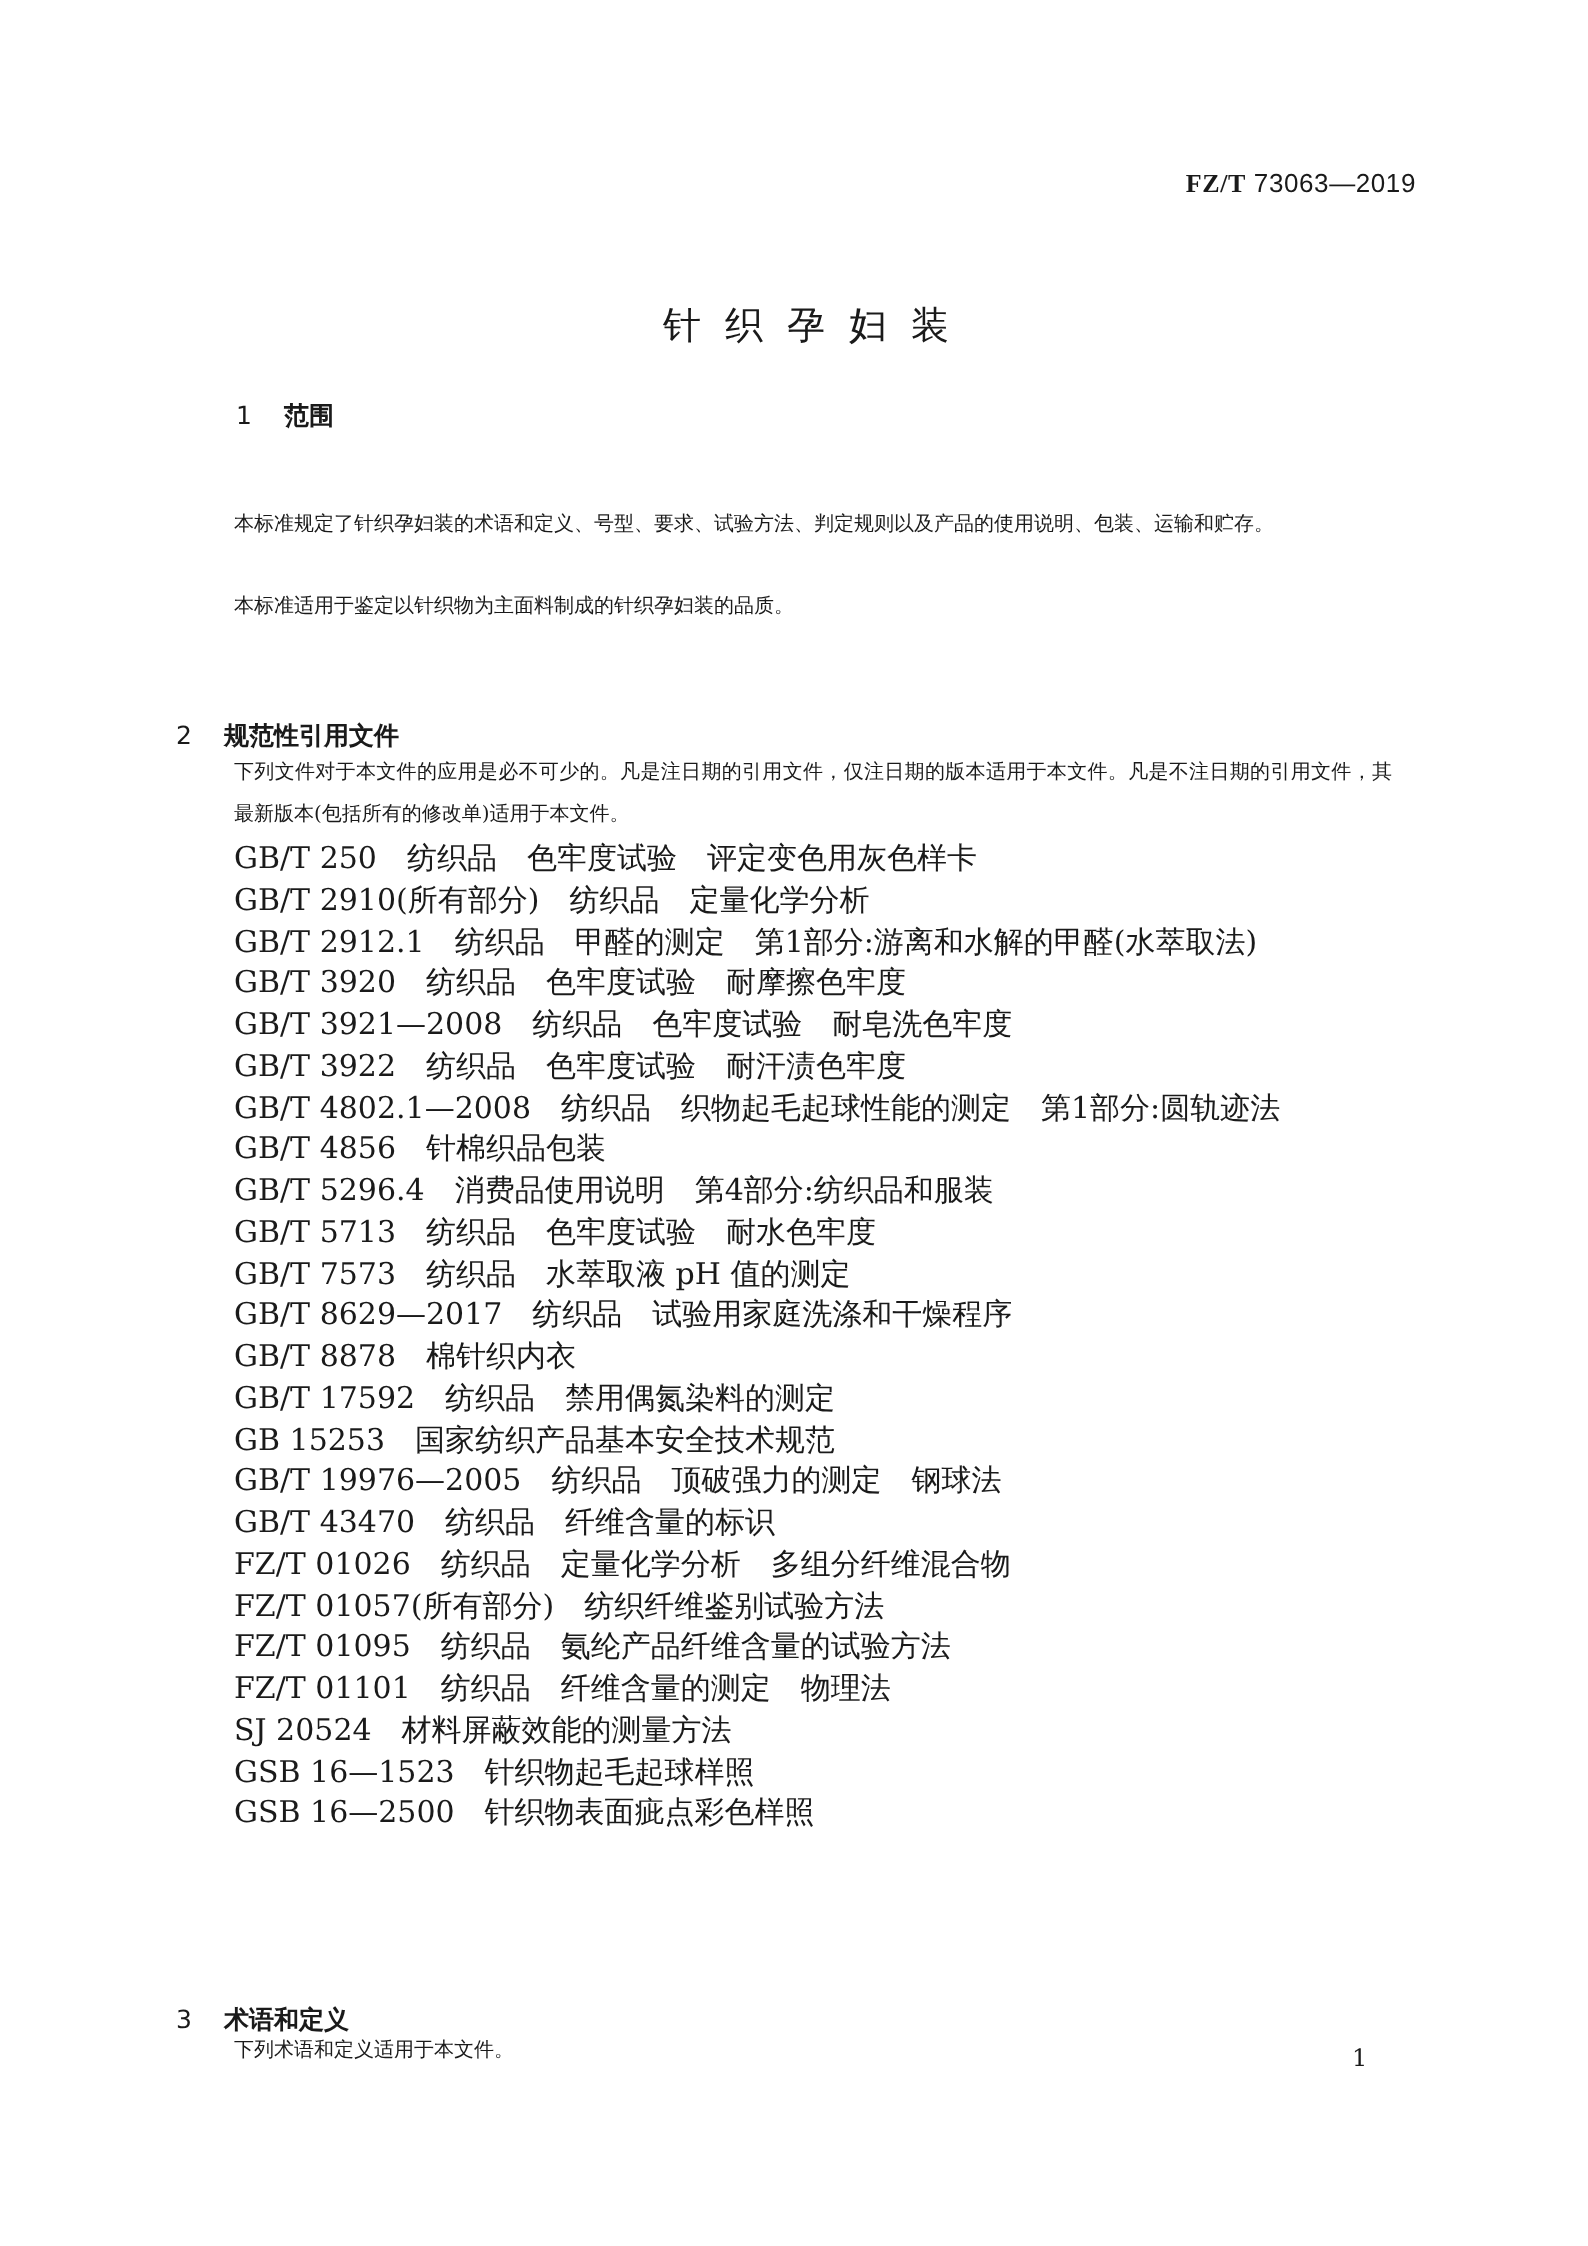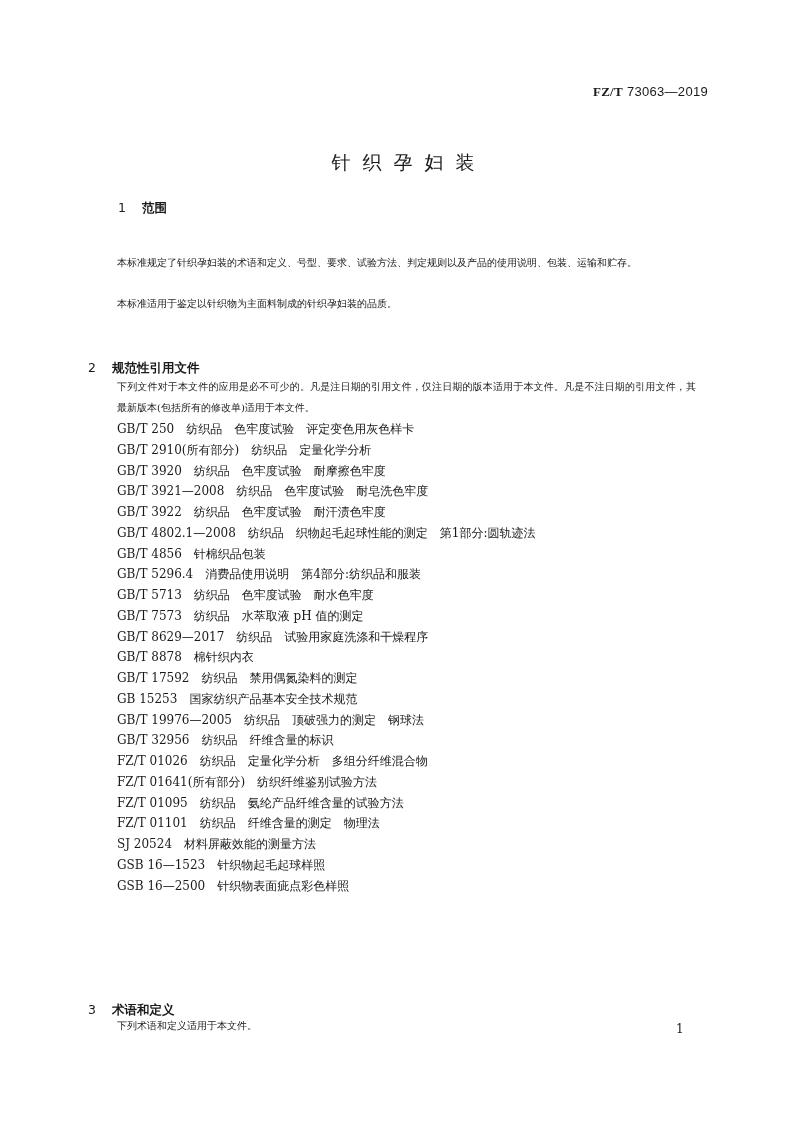--- a/index.html
+++ b/index.html
@@ -4,21 +4,21 @@
 <style>
   html, body { margin: 0; padding: 0; background: #ffffff; }
   body { width: 794px; height: 1123px; position: relative; overflow: hidden; color: #1a1a1a; font-family: "DejaVu Serif", "Liberation Serif", serif; }
   .std-no { position: absolute; top: 84px; right: 86px; font-family: "Liberation Sans", sans-serif; font-size: 13px; letter-spacing: 0.3px; }
   .std-no b { font-family: "Liberation Serif", serif; font-weight: bold; }
   .title { position: absolute; top: 150px; left: 0; width: 794px; text-align: center; font-family: "DejaVu Sans", sans-serif; font-size: 19px; letter-spacing: 12px; padding-left: 24px; box-sizing: border-box; }
   .h { position: absolute; left: 88px; font-family: "DejaVu Sans", sans-serif; font-size: 12.5px; font-weight: bold; }
   .h .num { display: inline-block; width: 24px; font-weight: normal; }
   .p { position: absolute; left: 90px; width: 606px; font-size: 10px; line-height: 20.7px; text-align: justify; }
   .p .indent { padding-left: 27px; }
-  .refs { position: absolute; left: 117px; top: 419px; font-size: 12px; }
+  .refs { position: absolute; left: 117px; top: 419px; font-size: 15px; }
   .ref { height: 20.75px; line-height: 20.75px; white-space: pre; }
   .pageno { position: absolute; top: 1022px; left: 676px; font-size: 12px; }
 </style>
 </head>
 <body>
 
 <div class="std-no"><b>FZ/T</b>&nbsp;<span>73063—2019</span></div>
 
 <div class="title">针织孕妇装</div>
 
@@ -31,36 +31,37 @@
   </div>
 
 <div class="h" style="top:336px;margin-top:24px;"><span class="num">2</span><span>规范性引用文件</span></div>
 <div class="p" style="top:377px;">
     <div class="indent">下列文件对于本文件的应用是必不可少的。凡是注日期的引用文件，仅注日期的版本适用于本文件。凡是不注日期的引用文件，其最新版本(包括所有的修改单)适用于本文件。</div>
   </div>
 
 <div class="refs">
   <div class="ref">GB/T 250　纺织品　色牢度试验　评定变色用灰色样卡</div>
   <div class="ref">GB/T 2910(所有部分)　纺织品　定量化学分析</div>
+  <div class="ref">GB/T 2912.1　纺织品　甲醛的测定　第1部分:游离和水解的甲醛(水萃取法)</div>
   <div class="ref">GB/T 3920　纺织品　色牢度试验　耐摩擦色牢度</div>
   <div class="ref">GB/T 3921—2008　纺织品　色牢度试验　耐皂洗色牢度</div>
   <div class="ref">GB/T 3922　纺织品　色牢度试验　耐汗渍色牢度</div>
   <div class="ref">GB/T 4802.1—2008　纺织品　织物起毛起球性能的测定　第1部分:圆轨迹法</div>
   <div class="ref">GB/T 4856　针棉织品包装</div>
   <div class="ref">GB/T 5296.4　消费品使用说明　第4部分:纺织品和服装</div>
   <div class="ref">GB/T 5713　纺织品　色牢度试验　耐水色牢度</div>
   <div class="ref">GB/T 7573　纺织品　水萃取液 pH 值的测定</div>
   <div class="ref">GB/T 8629—2017　纺织品　试验用家庭洗涤和干燥程序</div>
   <div class="ref">GB/T 8878　棉针织内衣</div>
   <div class="ref">GB/T 17592　纺织品　禁用偶氮染料的测定</div>
   <div class="ref">GB 15253　国家纺织产品基本安全技术规范</div>
   <div class="ref">GB/T 19976—2005　纺织品　顶破强力的测定　钢球法</div>
-  <div class="ref">GB/T 32956　纺织品　纤维含量的标识</div>
+  <div class="ref">GB/T 43470　纺织品　纤维含量的标识</div>
   <div class="ref">FZ/T 01026　纺织品　定量化学分析　多组分纤维混合物</div>
-  <div class="ref">FZ/T 01641(所有部分)　纺织纤维鉴别试验方法</div>
+  <div class="ref">FZ/T 01057(所有部分)　纺织纤维鉴别试验方法</div>
   <div class="ref">FZ/T 01095　纺织品　氨纶产品纤维含量的试验方法</div>
   <div class="ref">FZ/T 01101　纺织品　纤维含量的测定　物理法</div>
   <div class="ref">SJ 20524　材料屏蔽效能的测量方法</div>
   <div class="ref">GSB 16—1523　针织物起毛起球样照</div>
   <div class="ref">GSB 16—2500　针织物表面疵点彩色样照</div>
 </div>
 
 <div class="h" style="top:962px;margin-top:40px;"><span class="num">3</span><span>术语和定义</span></div>
 <div class="p" style="top:999px;margin-top:17px;">
     <div class="indent">下列术语和定义适用于本文件。</div>

